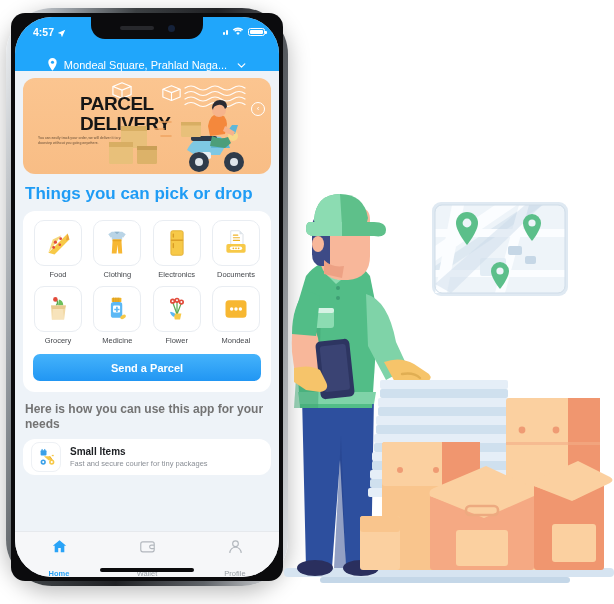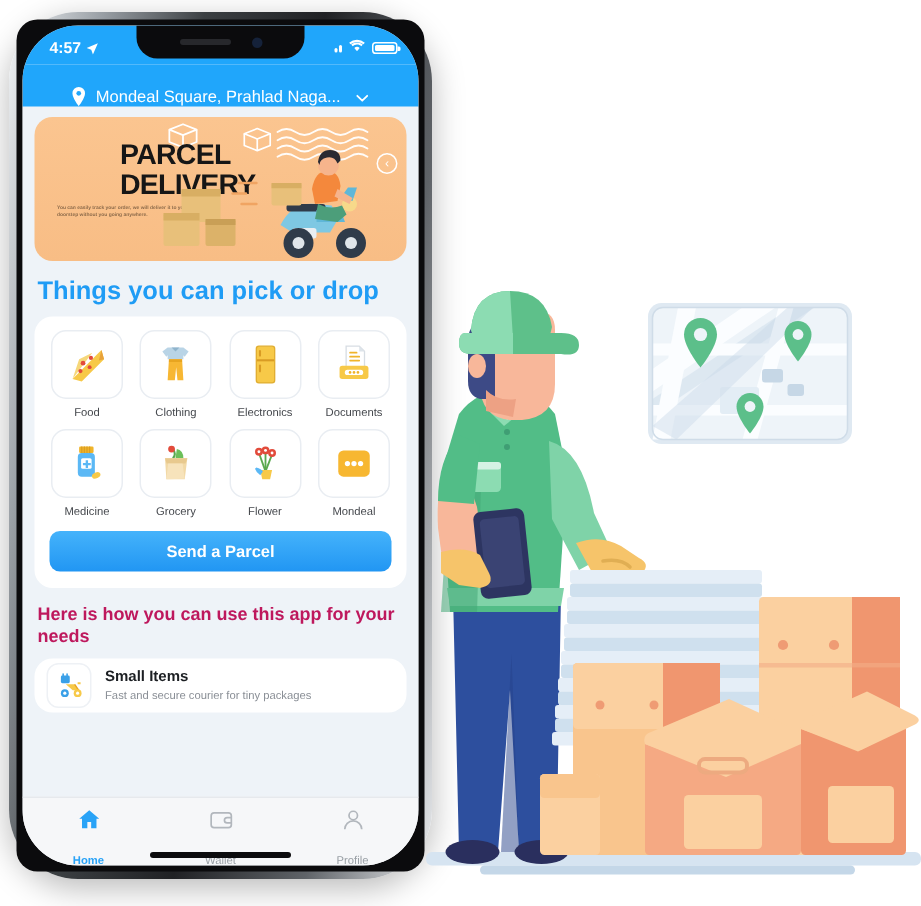--- a/index.html
+++ b/index.html
@@ -87,21 +87,21 @@
     position:absolute; right: 6px; top: 24px; width: 14px; height: 14px;
     border-radius:50%; border:1.3px solid #fff; color:#fff;
     display:flex; align-items:center; justify-content:center; font-size:8px; line-height:1;
   }
   
   .doodle-box { position:absolute; }
   .wavy { position:absolute; right:16px; top:6px; width:72px; height:26px; }
 
   
   .sec-title { color:#1f9cf5; font-size:17px; font-weight:bold; margin:10px 2px 7px 2px; }
-  .sec-title2 { color:#be185d; font-size:12px; font-weight:bold; line-height:15px; margin:10px 2px 7px 2px; }
+  .sec-title2 { color:#737373; font-size:12px; font-weight:bold; line-height:15px; margin:10px 2px 7px 2px; }
 
   
   #catcard { background:#fff; border-radius:12px; padding:9px 6px 9px 6px; }
   .catrow { display:flex; justify-content:space-between; }
   .catrow + .catrow { margin-top: 7px; }
   .cat { width: 58px; display:flex; flex-direction:column; align-items:center; }
   .cat-tile {
     width: 48px; height: 46px; border:1px solid #e9edf2; border-radius:10px;
     background:#fff; display:flex; align-items:center; justify-content:center;
   }
@@ -336,48 +336,48 @@
                 </div>
                 <div class="cat-label">Documents</div>
               </div>
             </div>
 
             <div class="catrow">
 
               <div class="cat">
                 <div class="cat-tile">
                   <svg viewBox="0 0 32 32">
+                    <path d="M14 5q3 4 0 7" stroke="#5aa84f" stroke-width="1.6" fill="none"></path>
+                    <circle cx="13" cy="5" r="2.6" fill="#e24b3b"></circle>
+                    <path d="M17 5q5 1 5 7H16z" fill="#6cbf5a"></path>
+                    <path d="M8 12h17l-2 16H9z" fill="#f2d9a6"></path>
+                    <path d="M8 12h17l-1.4 4H9.2z" fill="#e8c98e"></path>
+                    <path d="M9 28l14-.3-1.6-11.7H10.4z" fill="#f7e3bb"></path>
+                  </svg>
+                </div>
+                <div class="cat-label">Grocery</div>
+              </div>
+
+              <div class="cat">
+                <div class="cat-tile">
+                  <svg viewBox="0 0 32 32">
                     <rect x="10" y="3" width="11" height="5" rx="1" fill="#f0b429"></rect>
                     <g stroke="#d99c24" stroke-width=".9">
                         <path d="M12 3v5"></path>
                         <path d="M14 3v5"></path>
                         <path d="M16 3v5"></path>
                         <path d="M18 3v5"></path>
                       </g>
                     <rect x="9" y="8" width="13" height="18" rx="3" fill="#5bb8f5"></rect>
                     <rect x="11.5" y="12" width="8" height="8" rx="1.2" fill="#fff"></rect>
                     <path d="M15 13.5h1.8v2.1h2.1v1.8h-2.1v2.1H15v-2.1h-2.1v-1.8H15z" fill="#5bb8f5"></path>
                     <ellipse cx="23" cy="25" rx="3.4" ry="2.2" transform="rotate(-25 23 25)" fill="#f7c948"></ellipse>
                   </svg>
                 </div>
                 <div class="cat-label">Medicine</div>
-              </div>
-
-              <div class="cat">
-                <div class="cat-tile">
-                  <svg viewBox="0 0 32 32">
-                    <path d="M14 5q3 4 0 7" stroke="#5aa84f" stroke-width="1.6" fill="none"></path>
-                    <circle cx="13" cy="5" r="2.6" fill="#e24b3b"></circle>
-                    <path d="M17 5q5 1 5 7H16z" fill="#6cbf5a"></path>
-                    <path d="M8 12h17l-2 16H9z" fill="#f2d9a6"></path>
-                    <path d="M8 12h17l-1.4 4H9.2z" fill="#e8c98e"></path>
-                    <path d="M9 28l14-.3-1.6-11.7H10.4z" fill="#f7e3bb"></path>
-                  </svg>
-                </div>
-                <div class="cat-label">Grocery</div>
               </div>
 
               <div class="cat">
                 <div class="cat-tile">
                   <svg viewBox="0 0 32 32">
                     <g stroke="#5aa84f" stroke-width="1.4" fill="none">
                       <path d="M16 22 11 8"></path>
                         <path d="M16 22 16 8"></path>
                         <path d="M16 22 21 9"></path>
                     </g>

